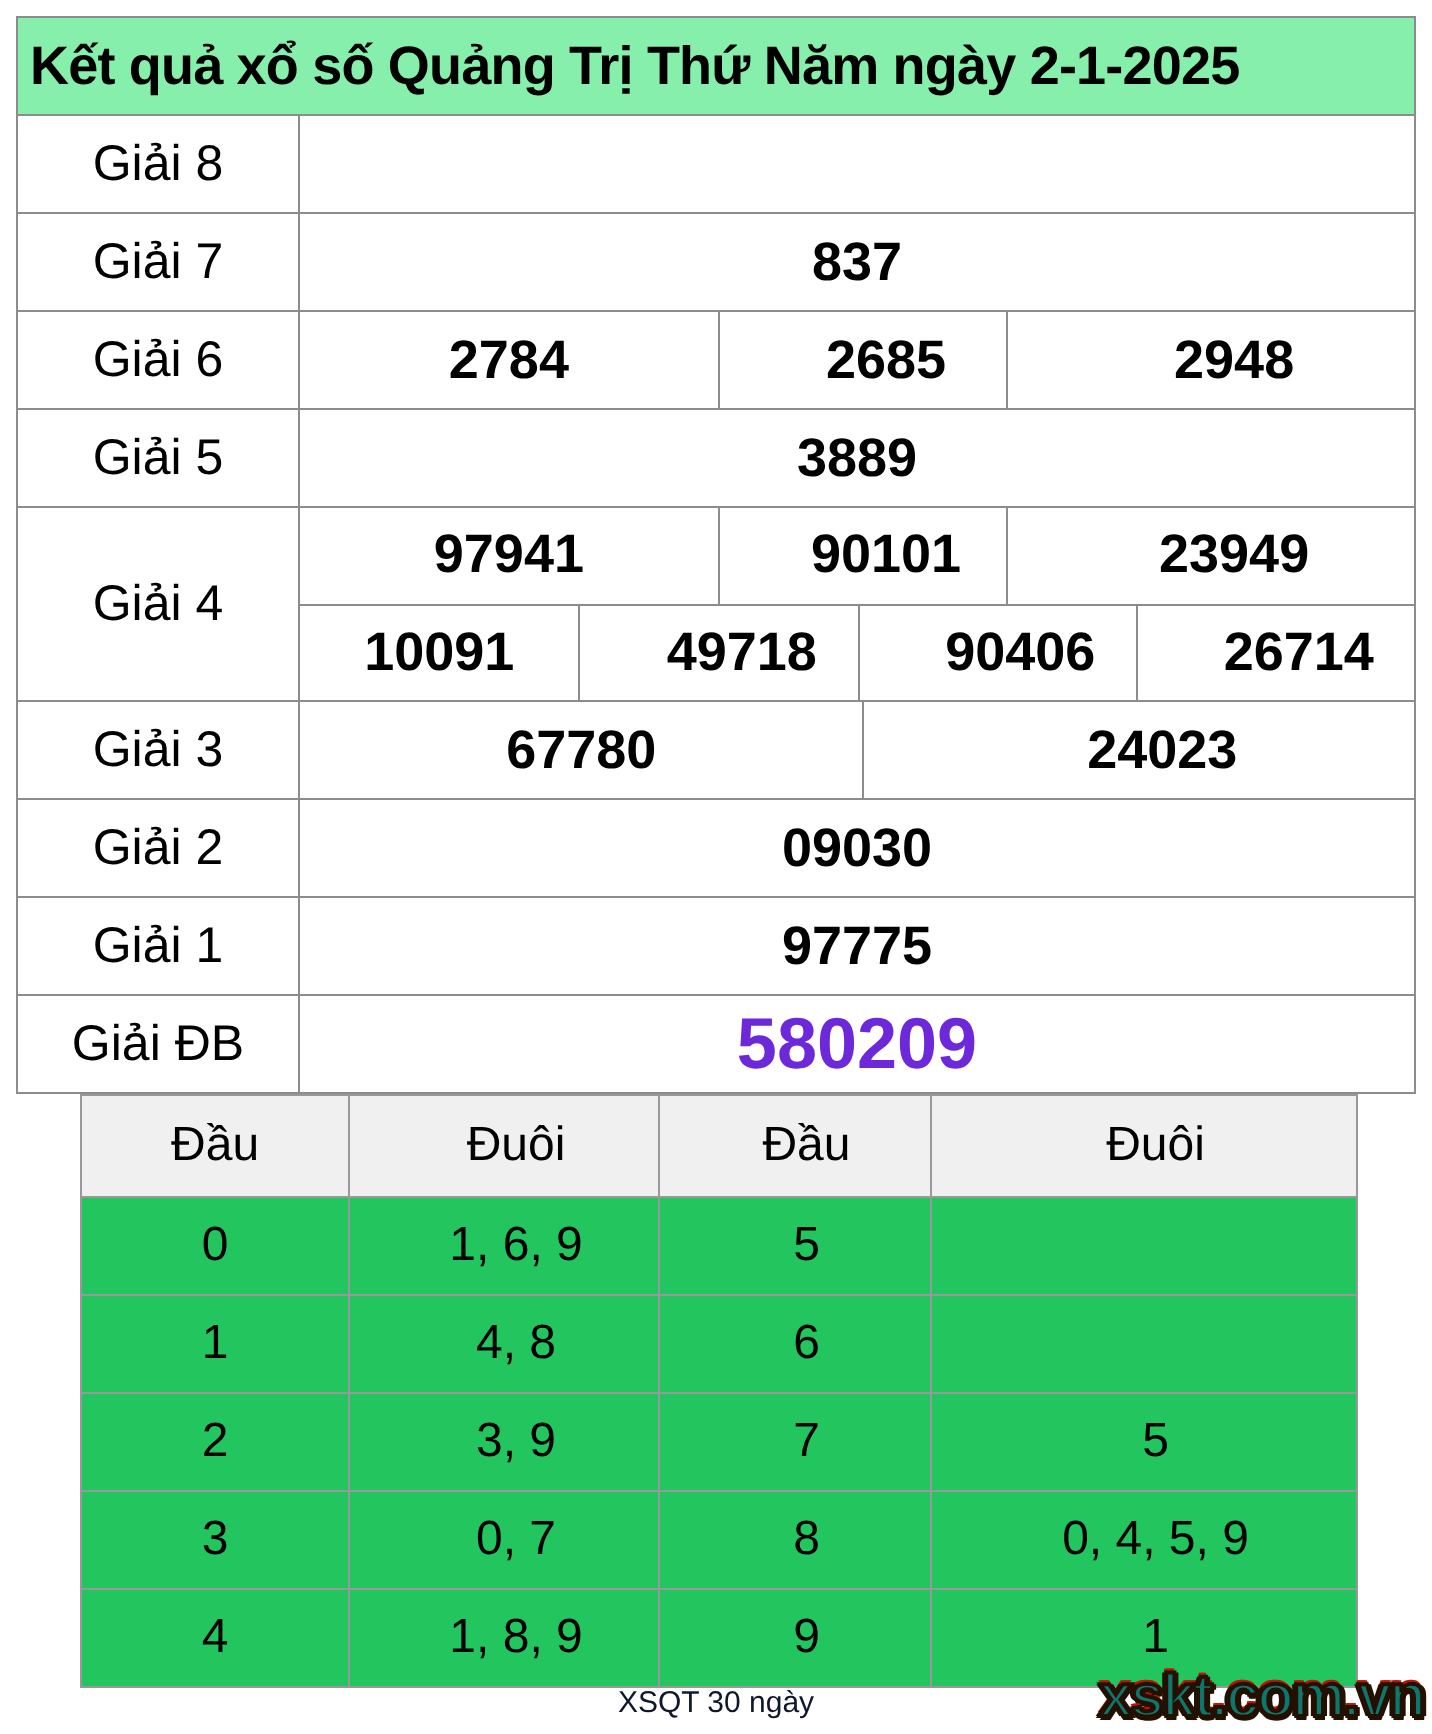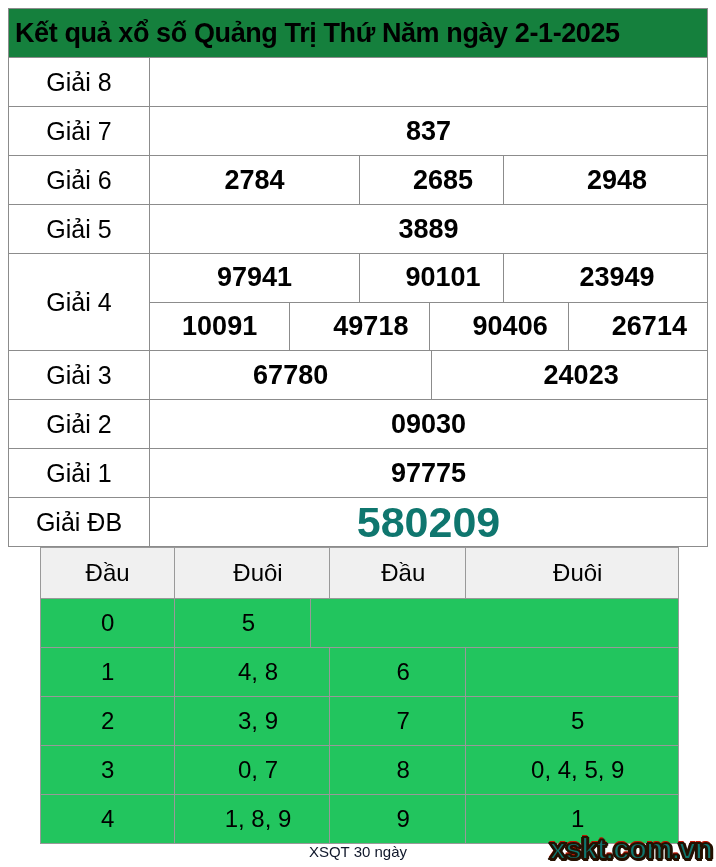--- a/index.html
+++ b/index.html
@@ -12,21 +12,21 @@
     overflow:hidden;
   }
   
   .main-table{
     position:absolute;left:8px;top:8px;width:698px;
     border:1px solid #8c8c8c;
     background:#fff;
   }
   .title{
     height:48px;line-height:48px;
-    background:#15803d;
+    background:#86efac;
     border-bottom:1px solid #8c8c8c;
     font-size:27px;font-weight:700;
     padding-left:6px;
     white-space:nowrap;overflow:hidden;
     letter-spacing:-0.4px;
   }
   .trow{display:flex;height:48px;}
   .trow + .trow{border-top:1px solid #8c8c8c;}
   .trow.tall{height:96px;}
   .lbl{
@@ -39,21 +39,21 @@
   .vals.col{flex-direction:column;}
   .subrow{display:flex;height:48px;}
   .subrow + .subrow{border-top:1px solid #8c8c8c;}
   .val{
     display:flex;align-items:center;justify-content:center;
     font-size:27px;font-weight:700;
     box-sizing:border-box;
   }
   .val + .val{border-left:1px solid #8c8c8c;padding-left:23px;}
   .red{color:#c00000;font-size:30px;}
-  .red-big{color:#0f766e;font-size:43px;}
+  .red-big{color:#6d28d9;font-size:36px;}
   
   .w100{flex:0 0 100%;}
   .g6a{flex:0 0 37.5%;} .g6b{flex:0 0 25.9%;} .g6c{flex:0 0 36.6%;}
   .q{flex:0 0 25%;}
   .h1{flex:0 0 50.5%;} .h2{flex:0 0 49.5%;}
   
   .ht-table{
     position:absolute;left:40px;top:547px;width:637px;
     border:1px solid #999;
     background:#22c55e;
@@ -169,20 +169,21 @@
 
   <div class="ht-table">
     <div class="ht-row hdr">
       <div class="ht-cell c1">Đầu</div>
       <div class="ht-cell c2">Đuôi</div>
       <div class="ht-cell c3">Đầu</div>
       <div class="ht-cell c4">Đuôi</div>
     </div>
     <div class="ht-row">
       <div class="ht-cell c1">0</div>
+      <div class="ht-cell c2">1, 6, 9</div>
       <div class="ht-cell c3">5</div>
       <div class="ht-cell c4"></div>
     </div>
     <div class="ht-row">
       <div class="ht-cell c1">1</div>
       <div class="ht-cell c2">4, 8</div>
       <div class="ht-cell c3">6</div>
       <div class="ht-cell c4"></div>
     </div>
     <div class="ht-row">

